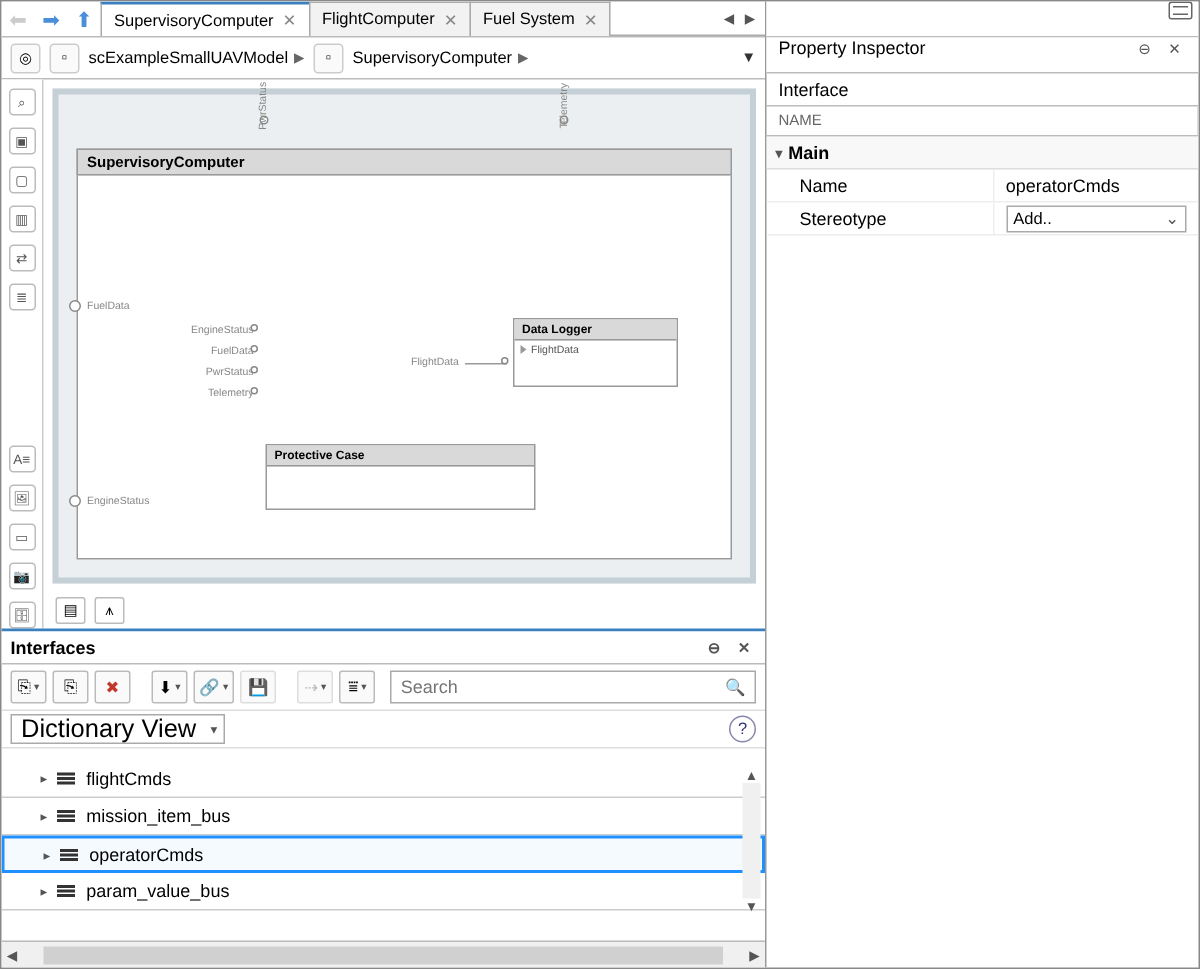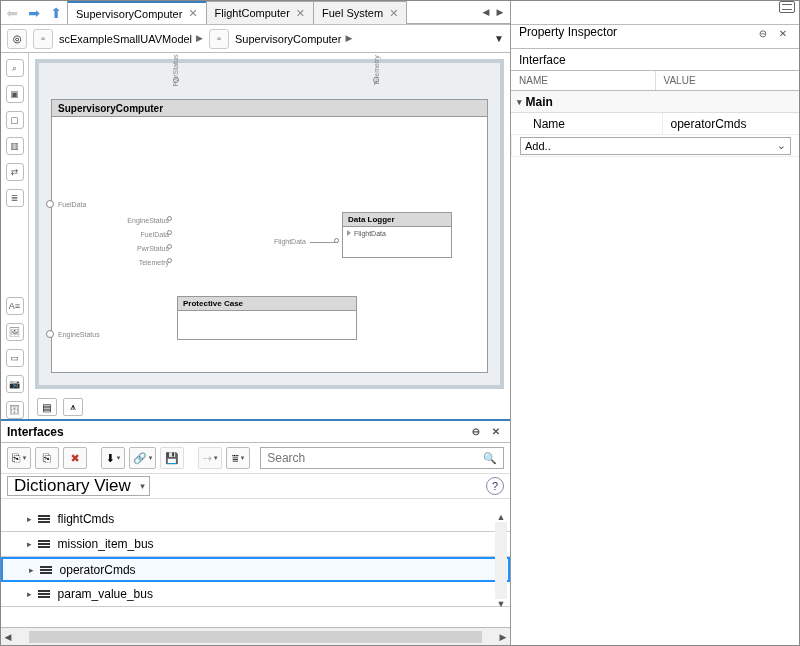--- a/index.html
+++ b/index.html
@@ -313,34 +313,32 @@
       <span class="hbtn">⊖</span>
       <span class="hbtn">✕</span>
     </div>
     <div class="pi-sub">
         <span>Interface</span>
       </div>
     <div class="pi-cols">
       <div class="pi-col">
           <span>NAME</span>
         </div>
-      <div class="pi-col">
-          <span>VALUE</span>
-        </div>
     </div>
     <div class="pi-body">
       <div class="pi-group">
           <span class="xt">▾</span>
           <span>Main</span>
         </div>
       <div class="pi-row">
         <div class="pi-cell">Name</div>
         <div class="pi-cell val">operatorCmds</div>
       </div>
       <div class="pi-row">
+        <div class="pi-cell">Stereotype</div>
         <div class="pi-cell val">
           <div class="dd-field">
               <span>Add..</span>
             </div>
         </div>
       </div>
     </div>
   </div>
 </div>
 

